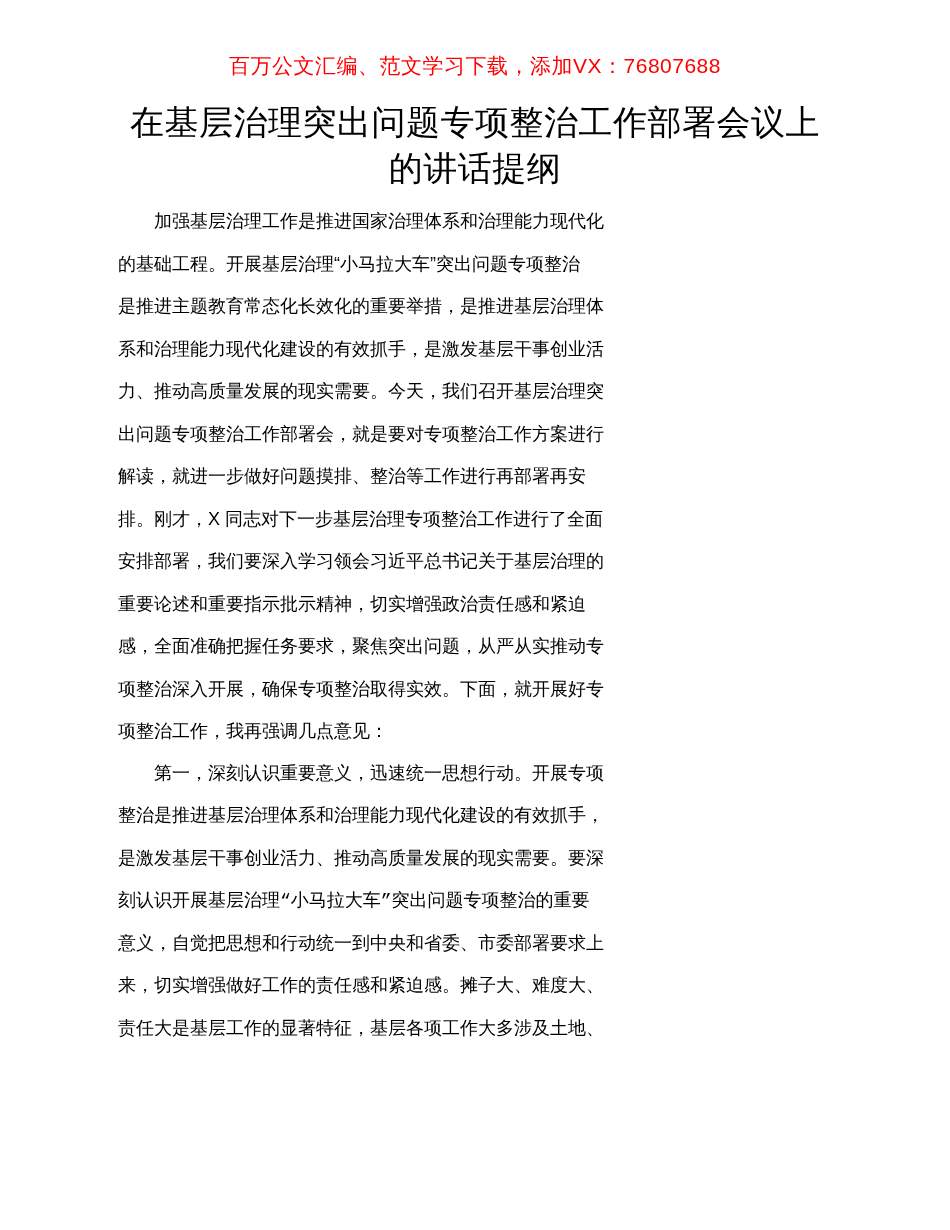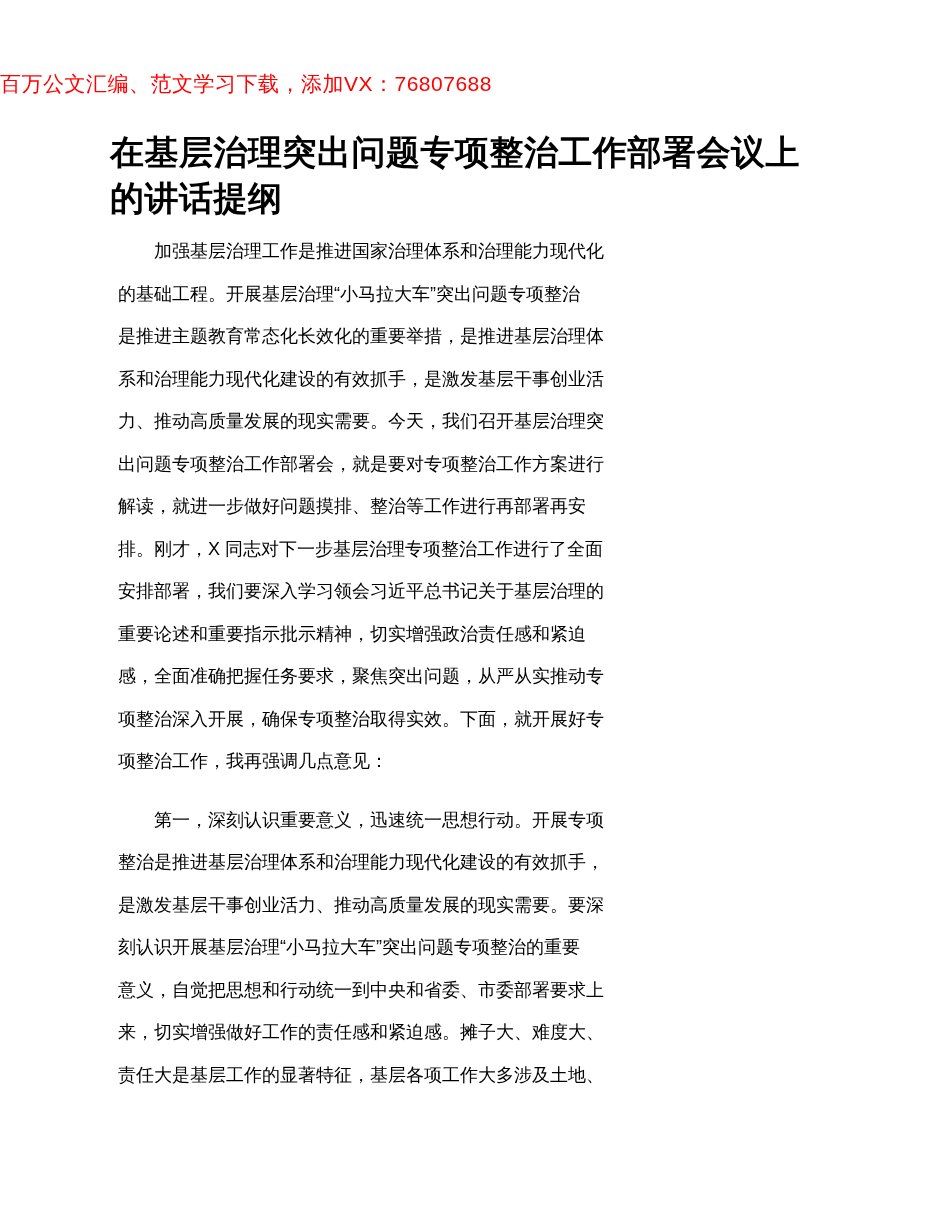--- a/index.html
+++ b/index.html
@@ -11,50 +11,51 @@
     position: relative;
     width: 950px;
     height: 1230px;
     margin: 0 auto;
     background: #ffffff;
     overflow: hidden;
     font-family: "Liberation Sans", sans-serif;
     color: #000000;
   }
   .header-note {
-    padding-top: 71px;
+    padding-top: 53px;
     font-size: 21px;
     line-height: 26px;
+    text-align: center;
     color: #ff0000;
     letter-spacing: 0.5px;
     white-space: pre-line;
   }
   .doc-title {
-    margin: 32px 110px 0 110px;
+    margin: 20px 110px 0 110px;
     font-size: 34px;
     line-height: 46px;
-    font-weight: 700;
-    text-align: left;
+    font-weight: 400;
+    text-align: center;
     white-space: pre-line;
     letter-spacing: 0.5px;
   }
   .doc-body {
     margin: 9px 120px 0 118px;
     font-size: 18px;
     line-height: 42.5px;
     text-align: justify;
     letter-spacing: 0;
   }
   .para {
     margin: 0;
     text-indent: 2em;
     white-space: pre-line;
   }
   .para + .para {
-    margin-top: 16px;
+    font-family: Liberation Mono, monospace;
   }
 </style>
 </head>
 <body>
 
 <div class="page">
   <div class="header-note">百万公文汇编、范文学习下载，添加VX：76807688</div>
 
   <h1 class="doc-title">在基层治理突出问题专项整治工作部署会议上
 的讲话提纲</h1>

